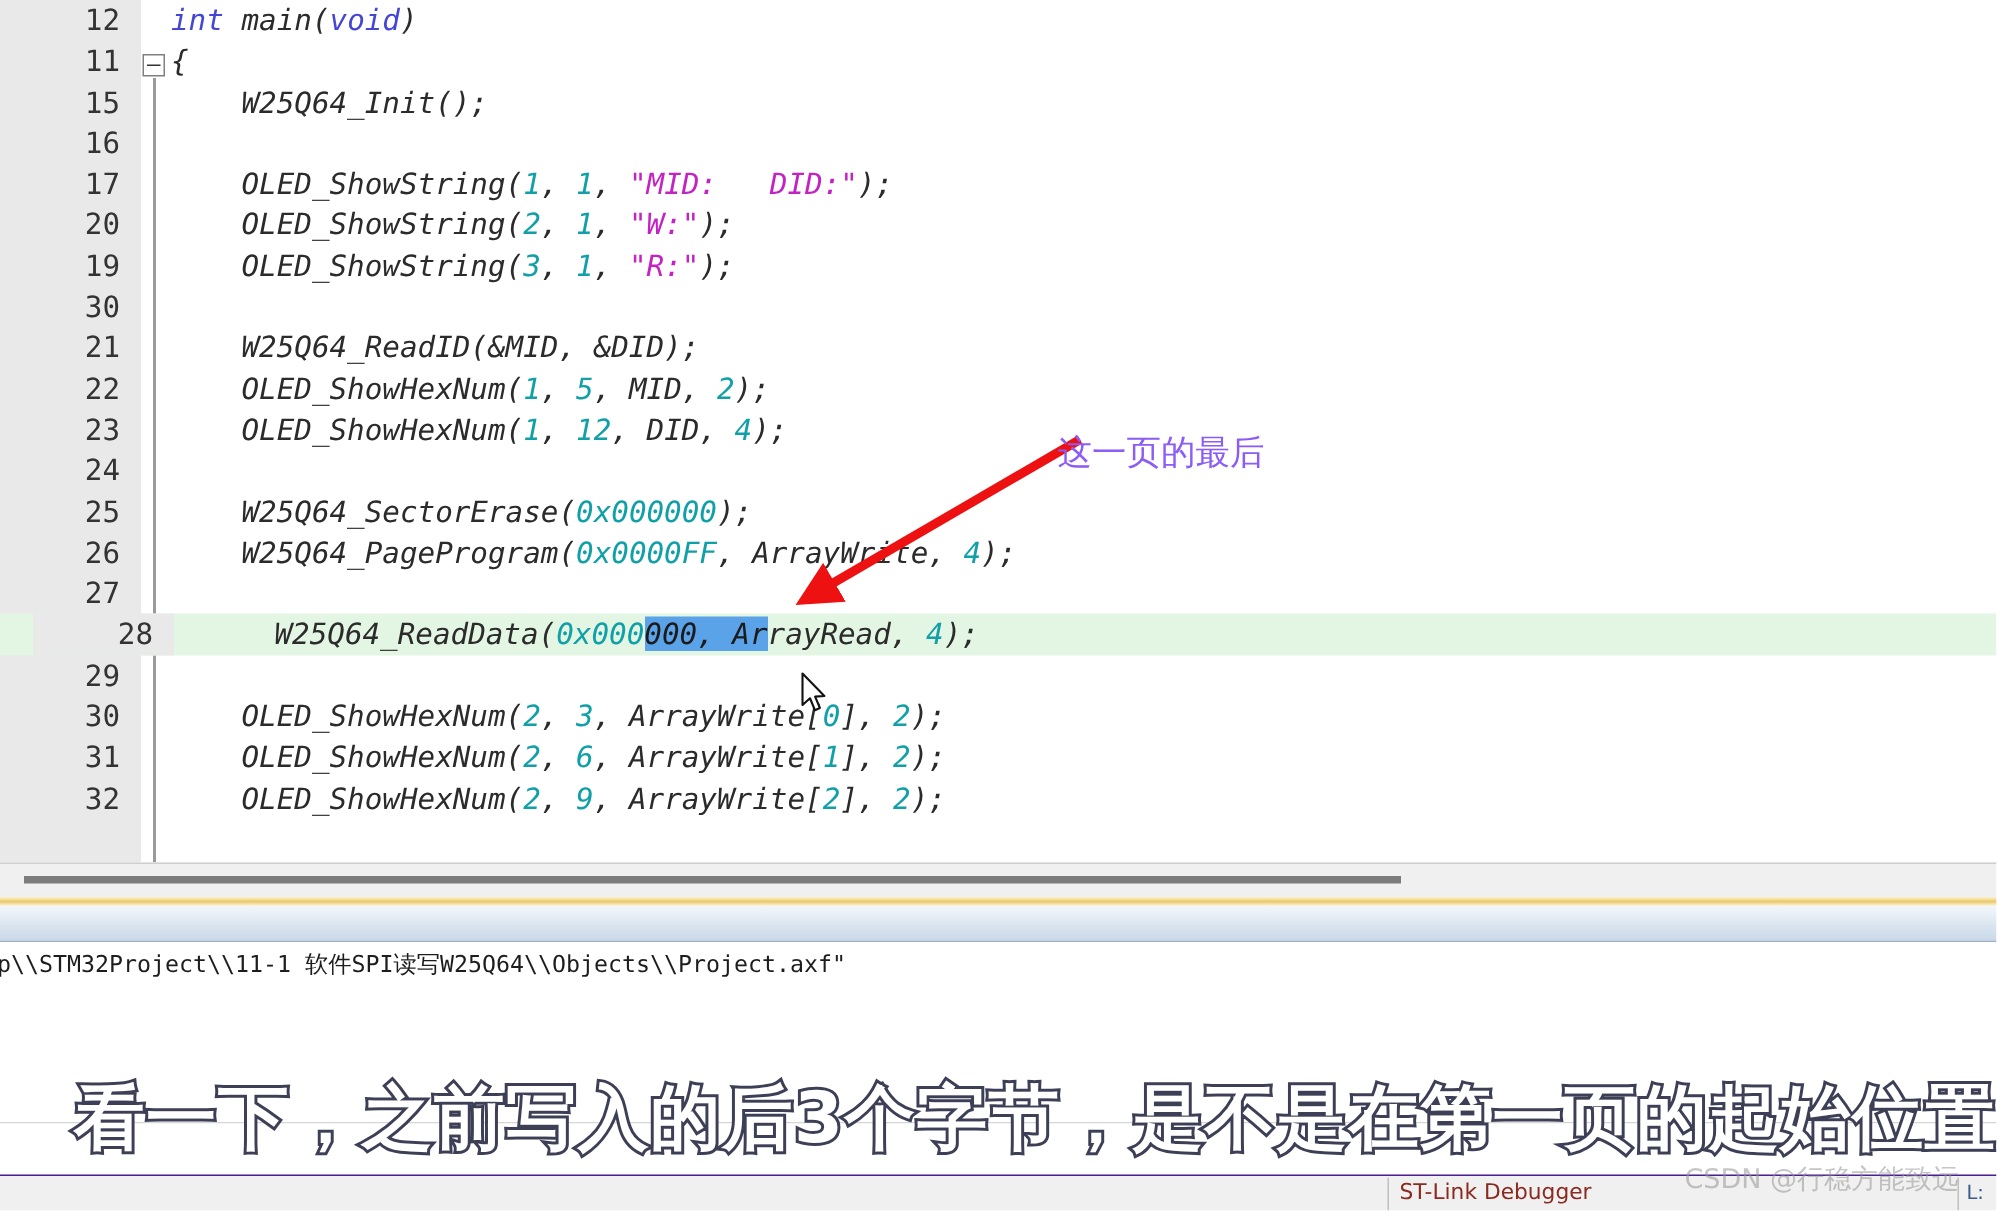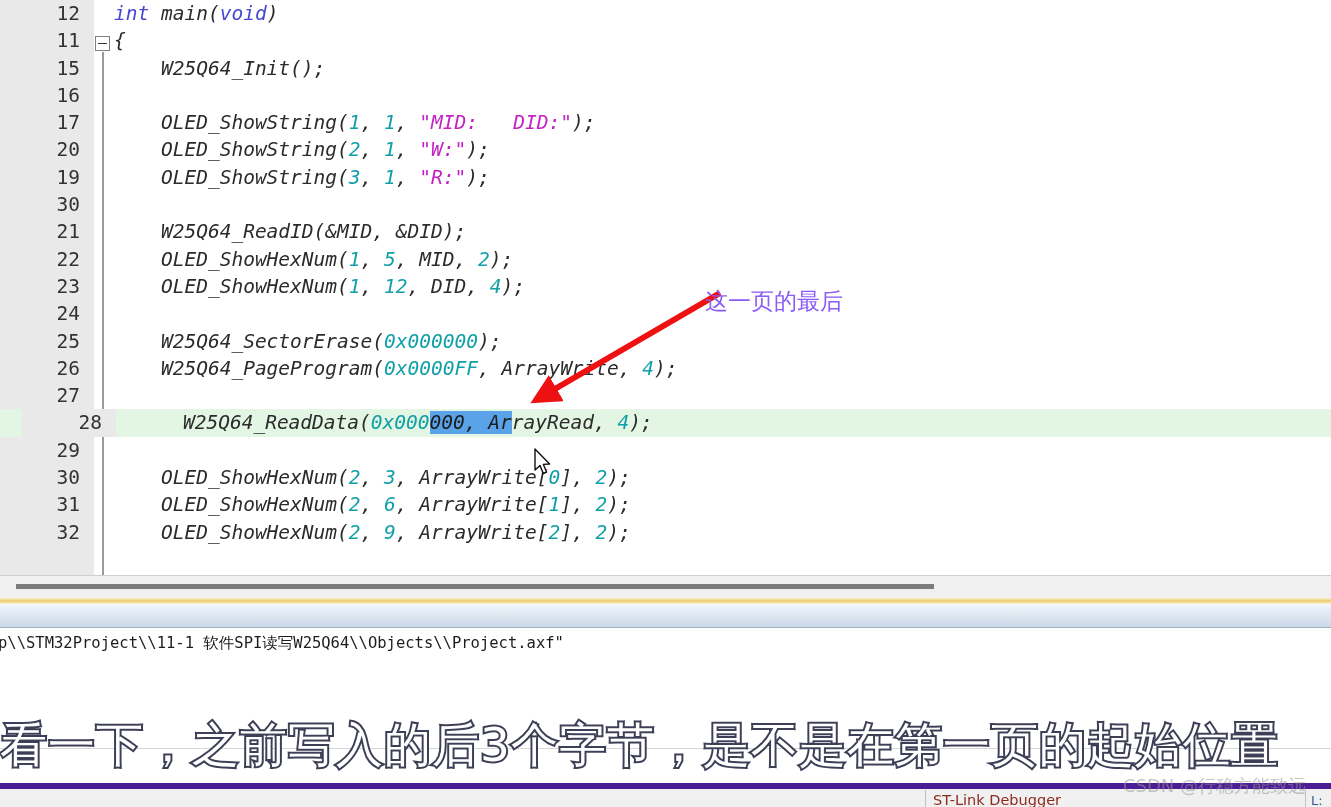--- a/index.html
+++ b/index.html
@@ -211,21 +211,21 @@
     border-bottom: 1px solid #d6d6d6;
   }
 
   
   .statusbar {
     position: absolute;
     left: 0; top: 783px;
     width: 1331px;
     height: 24px;
     background: #f0f0f0;
-    border-top: 6px solid #4c1d95;
+    border-top: 1px solid #4c1d95;
   }
   .status-cell {
     position: absolute;
     top: 3px;
     font-family: "DejaVu Sans", sans-serif;
     font-size: 14.5px;
     color: #8b2b20;
     white-space: nowrap;
   }
   .status-sep {
@@ -250,25 +250,25 @@
     left: 0; top: 749px;
     width: 1331px; height: 34px;
     background: #ffffff;
   }
 
   
   .subtitle {
     position: absolute;
     left: 0;
     top: 714px;
-    width: 1143px;
+    width: 1331px;
     text-align: right;
     font-family: "DejaVu Sans", sans-serif;
     font-size: 47px;
-    font-weight: normal;
+    font-weight: bold;
     letter-spacing: 1px;
     color: #ffffff;
     -webkit-text-stroke: 4px #3d3f56;
     paint-order: stroke fill;
     white-space: nowrap;
     pointer-events: none;
   }
 
   
   .watermark {

